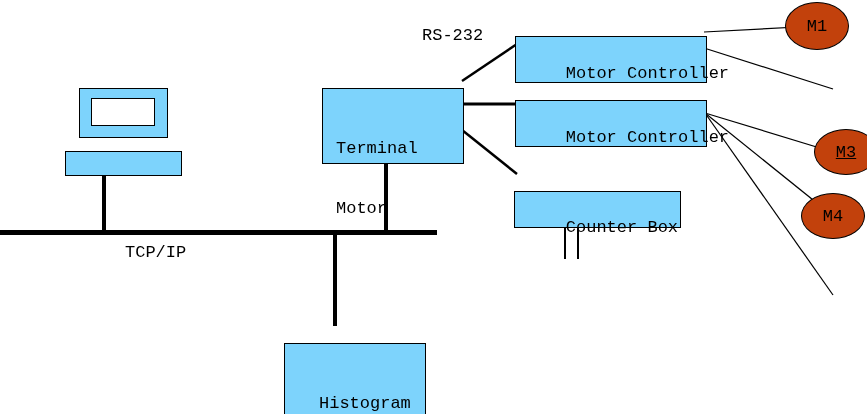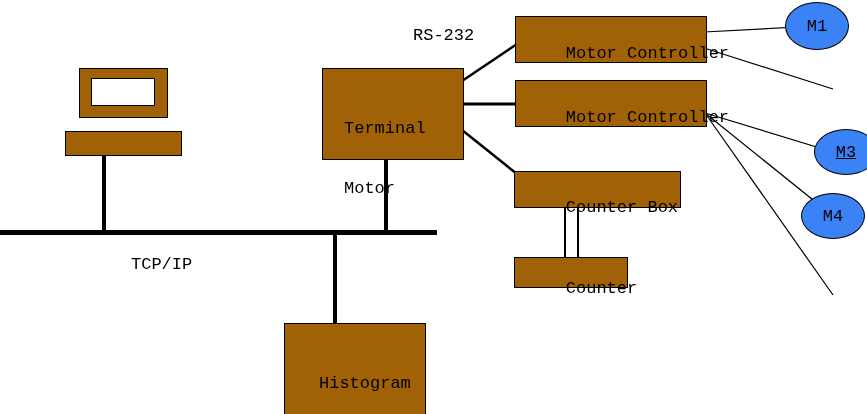--- a/index.html
+++ b/index.html
@@ -10,42 +10,43 @@
     background: #ffffff;
     font-family: "Liberation Mono", "DejaVu Sans Mono", monospace;
     color: #000000;
     overflow: hidden;
   }
   .wires { position: absolute; left: 0; top: 0; z-index: 0; }
   .wires line { stroke: #000000; }
 
   .box {
     position: absolute;
-    background: #a16207;
+    background: #7dd3fc;
     border: 1.5px solid #000000;
     box-sizing: border-box;
     z-index: 1;
+    margin-top: 20px;
   }
   .node { font-size: 17px; line-height: 20px; white-space: pre; }
 
   .monitor   { left: 79px;  top: 68px;  width: 89px;  height: 50px; }
   .screen    { position: absolute; left: 11px; top: 9px; width: 64px; height: 28px;
                border: 1.5px solid #000000; box-sizing: border-box; background: #ffffff; }
   .keyboard  { left: 65px;  top: 131px; width: 117px; height: 25px; }
 
-  .ts        { left: 322px; top: 68px;  width: 142px; height: 92px; padding: 10px 0 0 21px; }
+  .ts        { left: 322px; top: 68px;  width: 142px; height: 76px; padding: 10px 0 0 13px; }
   .mc1       { left: 515px; top: 16px;  width: 192px; height: 47px; padding: 7px 0 0 9px; }
   .mc2       { left: 515px; top: 80px;  width: 192px; height: 47px; padding: 7px 0 0 9px; }
   .cbox      { left: 514px; top: 171px; width: 167px; height: 37px; padding: 6px 12px 0 10px; }
   .cnt       { left: 514px; top: 257px; width: 114px; height: 31px; padding: 1px 0 0 10px; }
   .hist      { left: 284px; top: 323px; width: 142px; height: 92px; padding: 10px 0 0 34px; }
 
   .ellipse {
     position: absolute;
-    background: #3b82f6;
+    background: #c2410c;
     border: 1.3px solid #000000;
     border-radius: 50%;
     box-sizing: border-box;
     z-index: 1;
     display: flex;
     align-items: center;
     justify-content: center;
     font-size: 17px;
   }
   .m1 { left: 785px; top: 2px;   width: 64px; height: 48px; }
@@ -55,22 +56,22 @@
   .m5 { left: 801px; top: 272px; width: 64px; height: 46px; }
 
   .lbl {
     position: absolute;
     font-size: 17px;
     line-height: 20px;
     white-space: pre;
     z-index: 2;
   }
   .lbl-computer { left: 66px;  top: 167px; }
-  .lbl-network  { left: 131px; top: 243px; margin-top: 12px; }
-  .lbl-serial   { left: 413px; top: 26px; text-align: right;  }
+  .lbl-network  { left: 125px; top: 243px; }
+  .lbl-serial   { left: 422px; top: 26px; text-align: right;  }
 </style>
 </head>
 <body>
 
 <div class="canvas">
 
   <svg class="wires" width="867" height="414" viewBox="0 0 867 414">
 
     <line x1="0" y1="232.5" x2="437" y2="232.5" stroke-width="5"></line>
 
@@ -110,23 +111,20 @@
   </div>
 
   <div class="box node mc2">
     <span>Motor Controller</span>
   </div>
 
   <div class="box node cbox">
     <span>Counter Box</span>
   </div>
 
-  <div class="box node cnt">
-    <span>Counter</span>
-  </div>
 
   <div class="box node hist">
     <div>Histogram</div>
     
   </div>
 
   <div class="ellipse m1">
     <span>M1</span>
   </div>
   <div class="ellipse m3">

